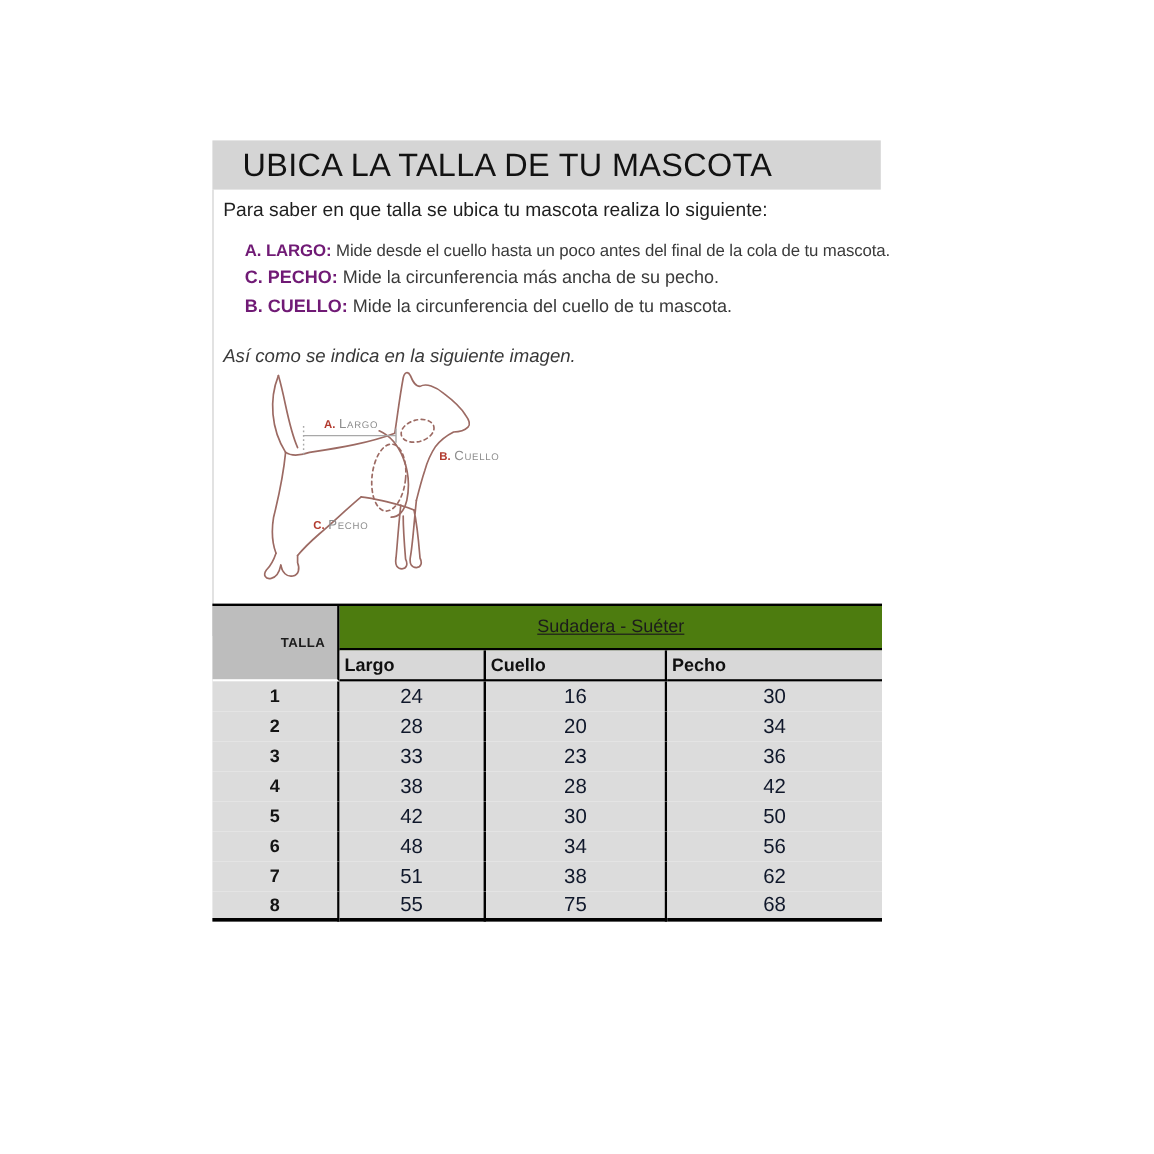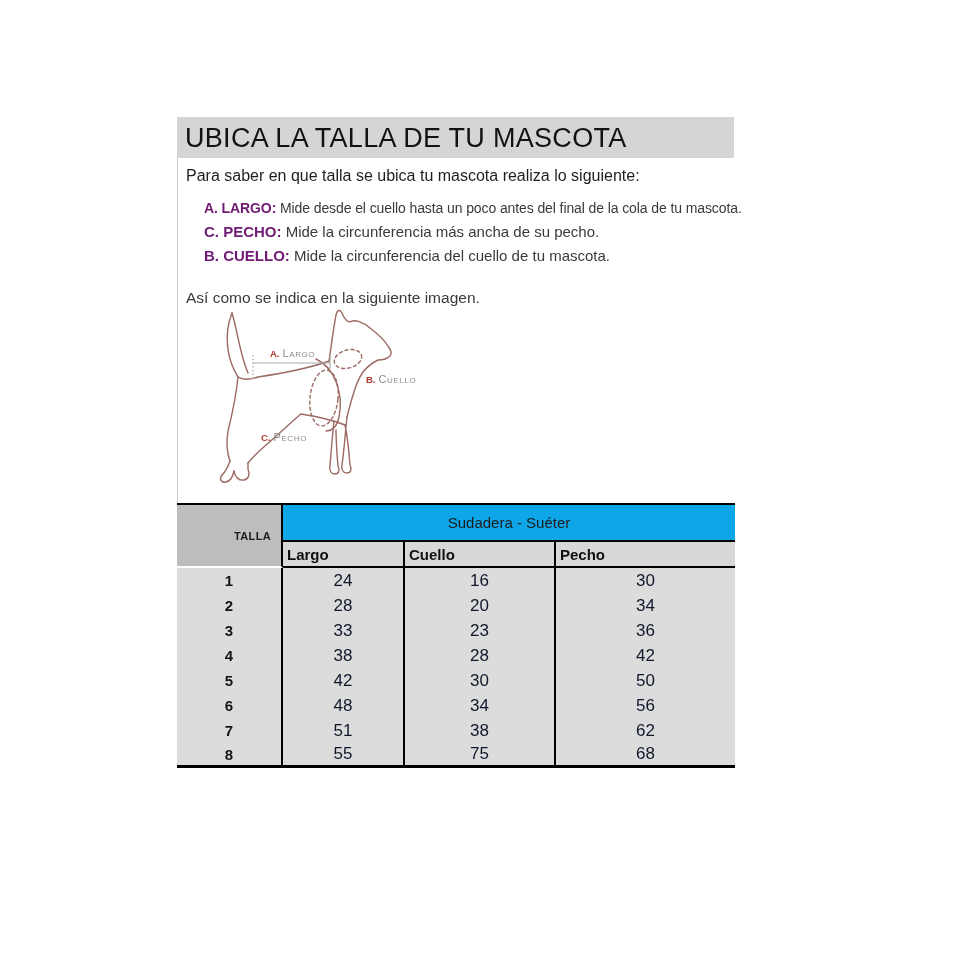--- a/index.html
+++ b/index.html
@@ -3,50 +3,50 @@
 <meta charset="utf-8">
 <style>
   html,body {margin:0; padding:0; background:#fff;}
   .page {
     position:relative; width:962px; height:962px; background:#ffffff;
     font-family:"Liberation Sans", sans-serif; overflow:hidden;
   }
   .banner {
     position:absolute; left:177px; top:117px; width:557px; height:41px;
     background:#d5d5d5; color:#121212; font-size:27px; line-height:42px;
-    padding-left:8px; box-sizing:border-box; letter-spacing:0.3px; white-space:nowrap;
+    padding-left:25px; box-sizing:border-box; letter-spacing:0.3px; white-space:nowrap;
   }
   .content {
     position:absolute; left:177px; top:158px; width:557px; height:372px;
     border-left:1px solid #cfcfcf; box-sizing:border-box;
     padding:9px 0 0 8px; color:#303030;
   }
   .intro {font-size:16px; color:#1f1f1f; margin:0 0 15px 0;}
   .instr {margin:0 0 7px 0; font-size:15px; color:#3a3a3a; white-space:nowrap;}
   .instr b {color:#701a75;margin-left:18px;}
   .instr.first {font-size:14px; letter-spacing:-0.1px;}
-  .caption {margin-top:25px; font-size:15.5px; color:#3a3a3a;}
+  .caption {margin-top:25px; font-size:15.5px; color:#3a3a3a;font-style:italic;}
   .dog-svg {position:absolute; left:208px; top:303px;}
   .diagram-labels text {font-family:"Liberation Sans", sans-serif;}
   .pfx {font-size:9.5px; font-weight:bold;}
   .nm  {font-size:11px; font-variant:small-caps; letter-spacing:0.6px;}
   table.size-table {
     position:absolute; left:177px; top:503px; width:558px;
     border-collapse:separate; border-spacing:0; table-layout:fixed;
     border-top:2px solid #000;
   }
   .size-table td {box-sizing:border-box; vertical-align:middle;}
   .corner {
     background:#bdbdbd; border-right:2px solid #000; border-bottom:2px solid #fff;
     text-align:center; font-size:11px; font-weight:bold; letter-spacing:0.4px;
     color:#1c1c1c; height:63px;padding-left:48px;
   }
   .group {
-    background:#0ea5e9; text-align:center; font-size:15px; color:#1c1c1c;
-    height:36px; border-bottom:2px solid #000;
+    background:#4d7c0f; text-align:center; font-size:15px; color:#1c1c1c;
+    height:36px; border-bottom:2px solid #000;text-decoration:underline;
   }
   .colhead {
     background:#d8d8d8; font-weight:bold; font-size:15px; text-align:left;
     padding-left:4px; color:#101010; height:25px; border-bottom:2px solid #000;
   }
   .sep {border-right:2px solid #000;}
   tbody.body-rows td {
     background:#dcdcdc; text-align:center; font-size:17px; color:#0f172a; height:25px;
   }
   tbody.body-rows td.talla {font-size:15px; font-weight:bold; color:#141414;}

